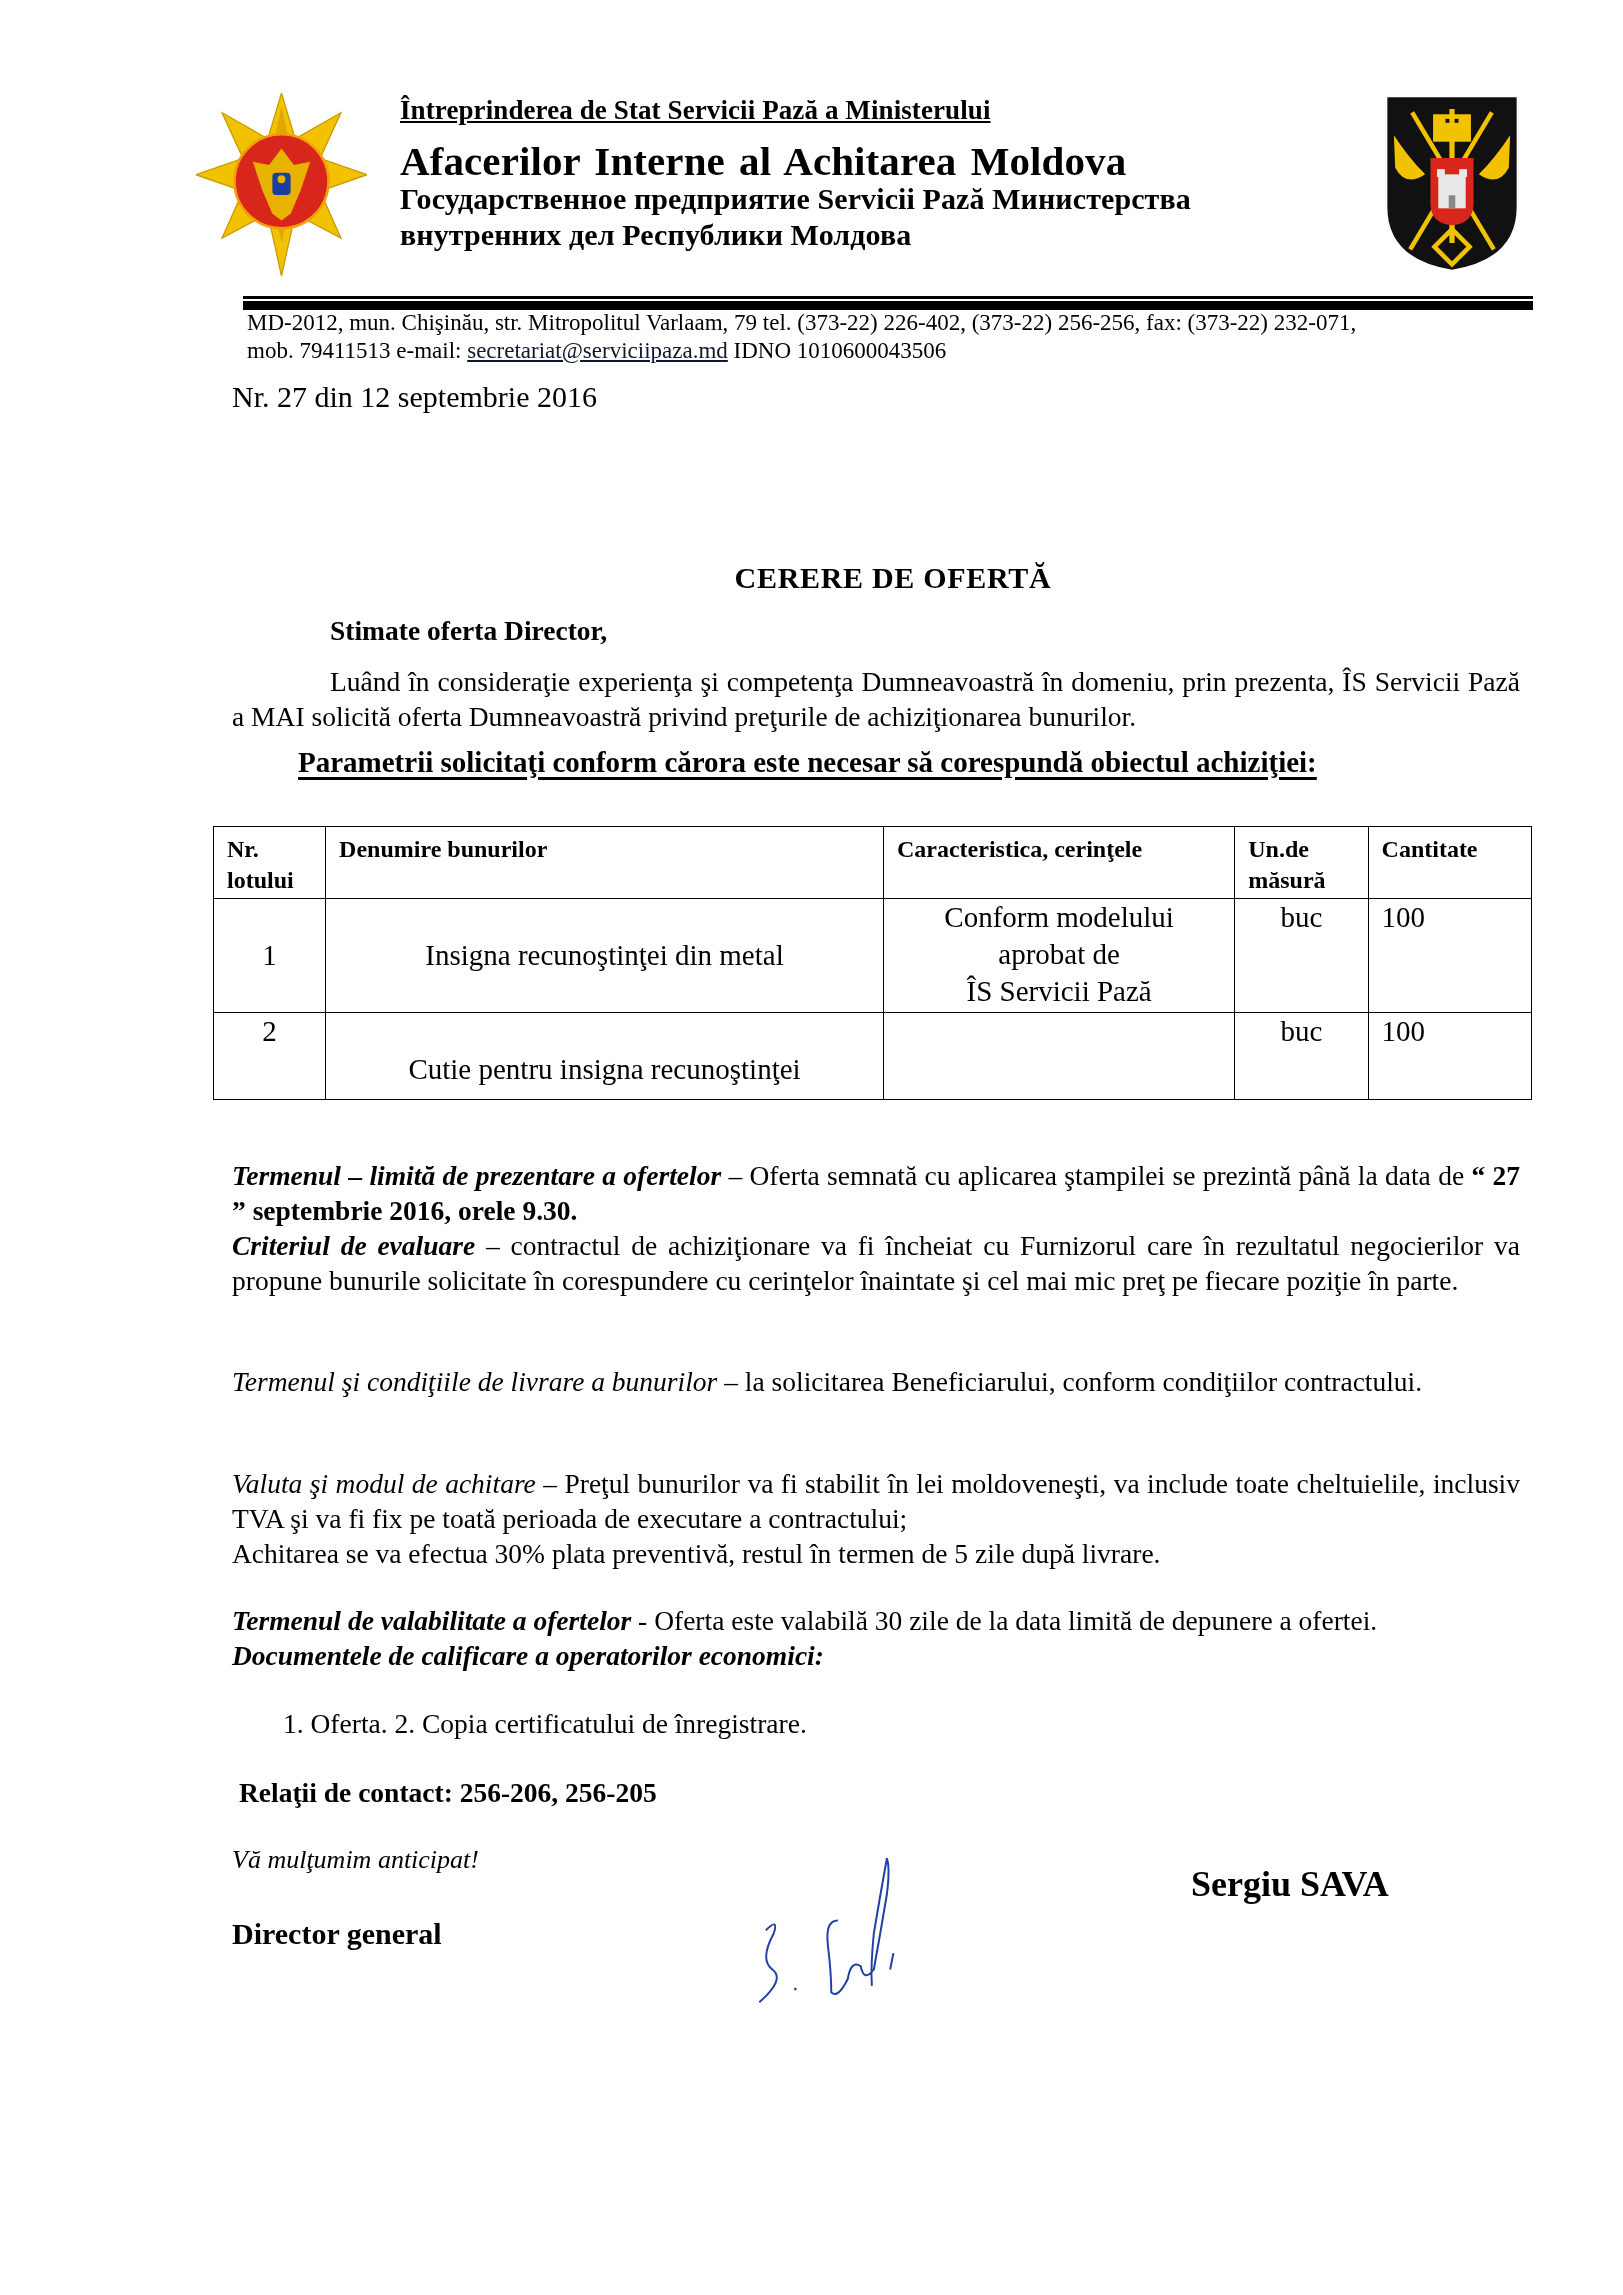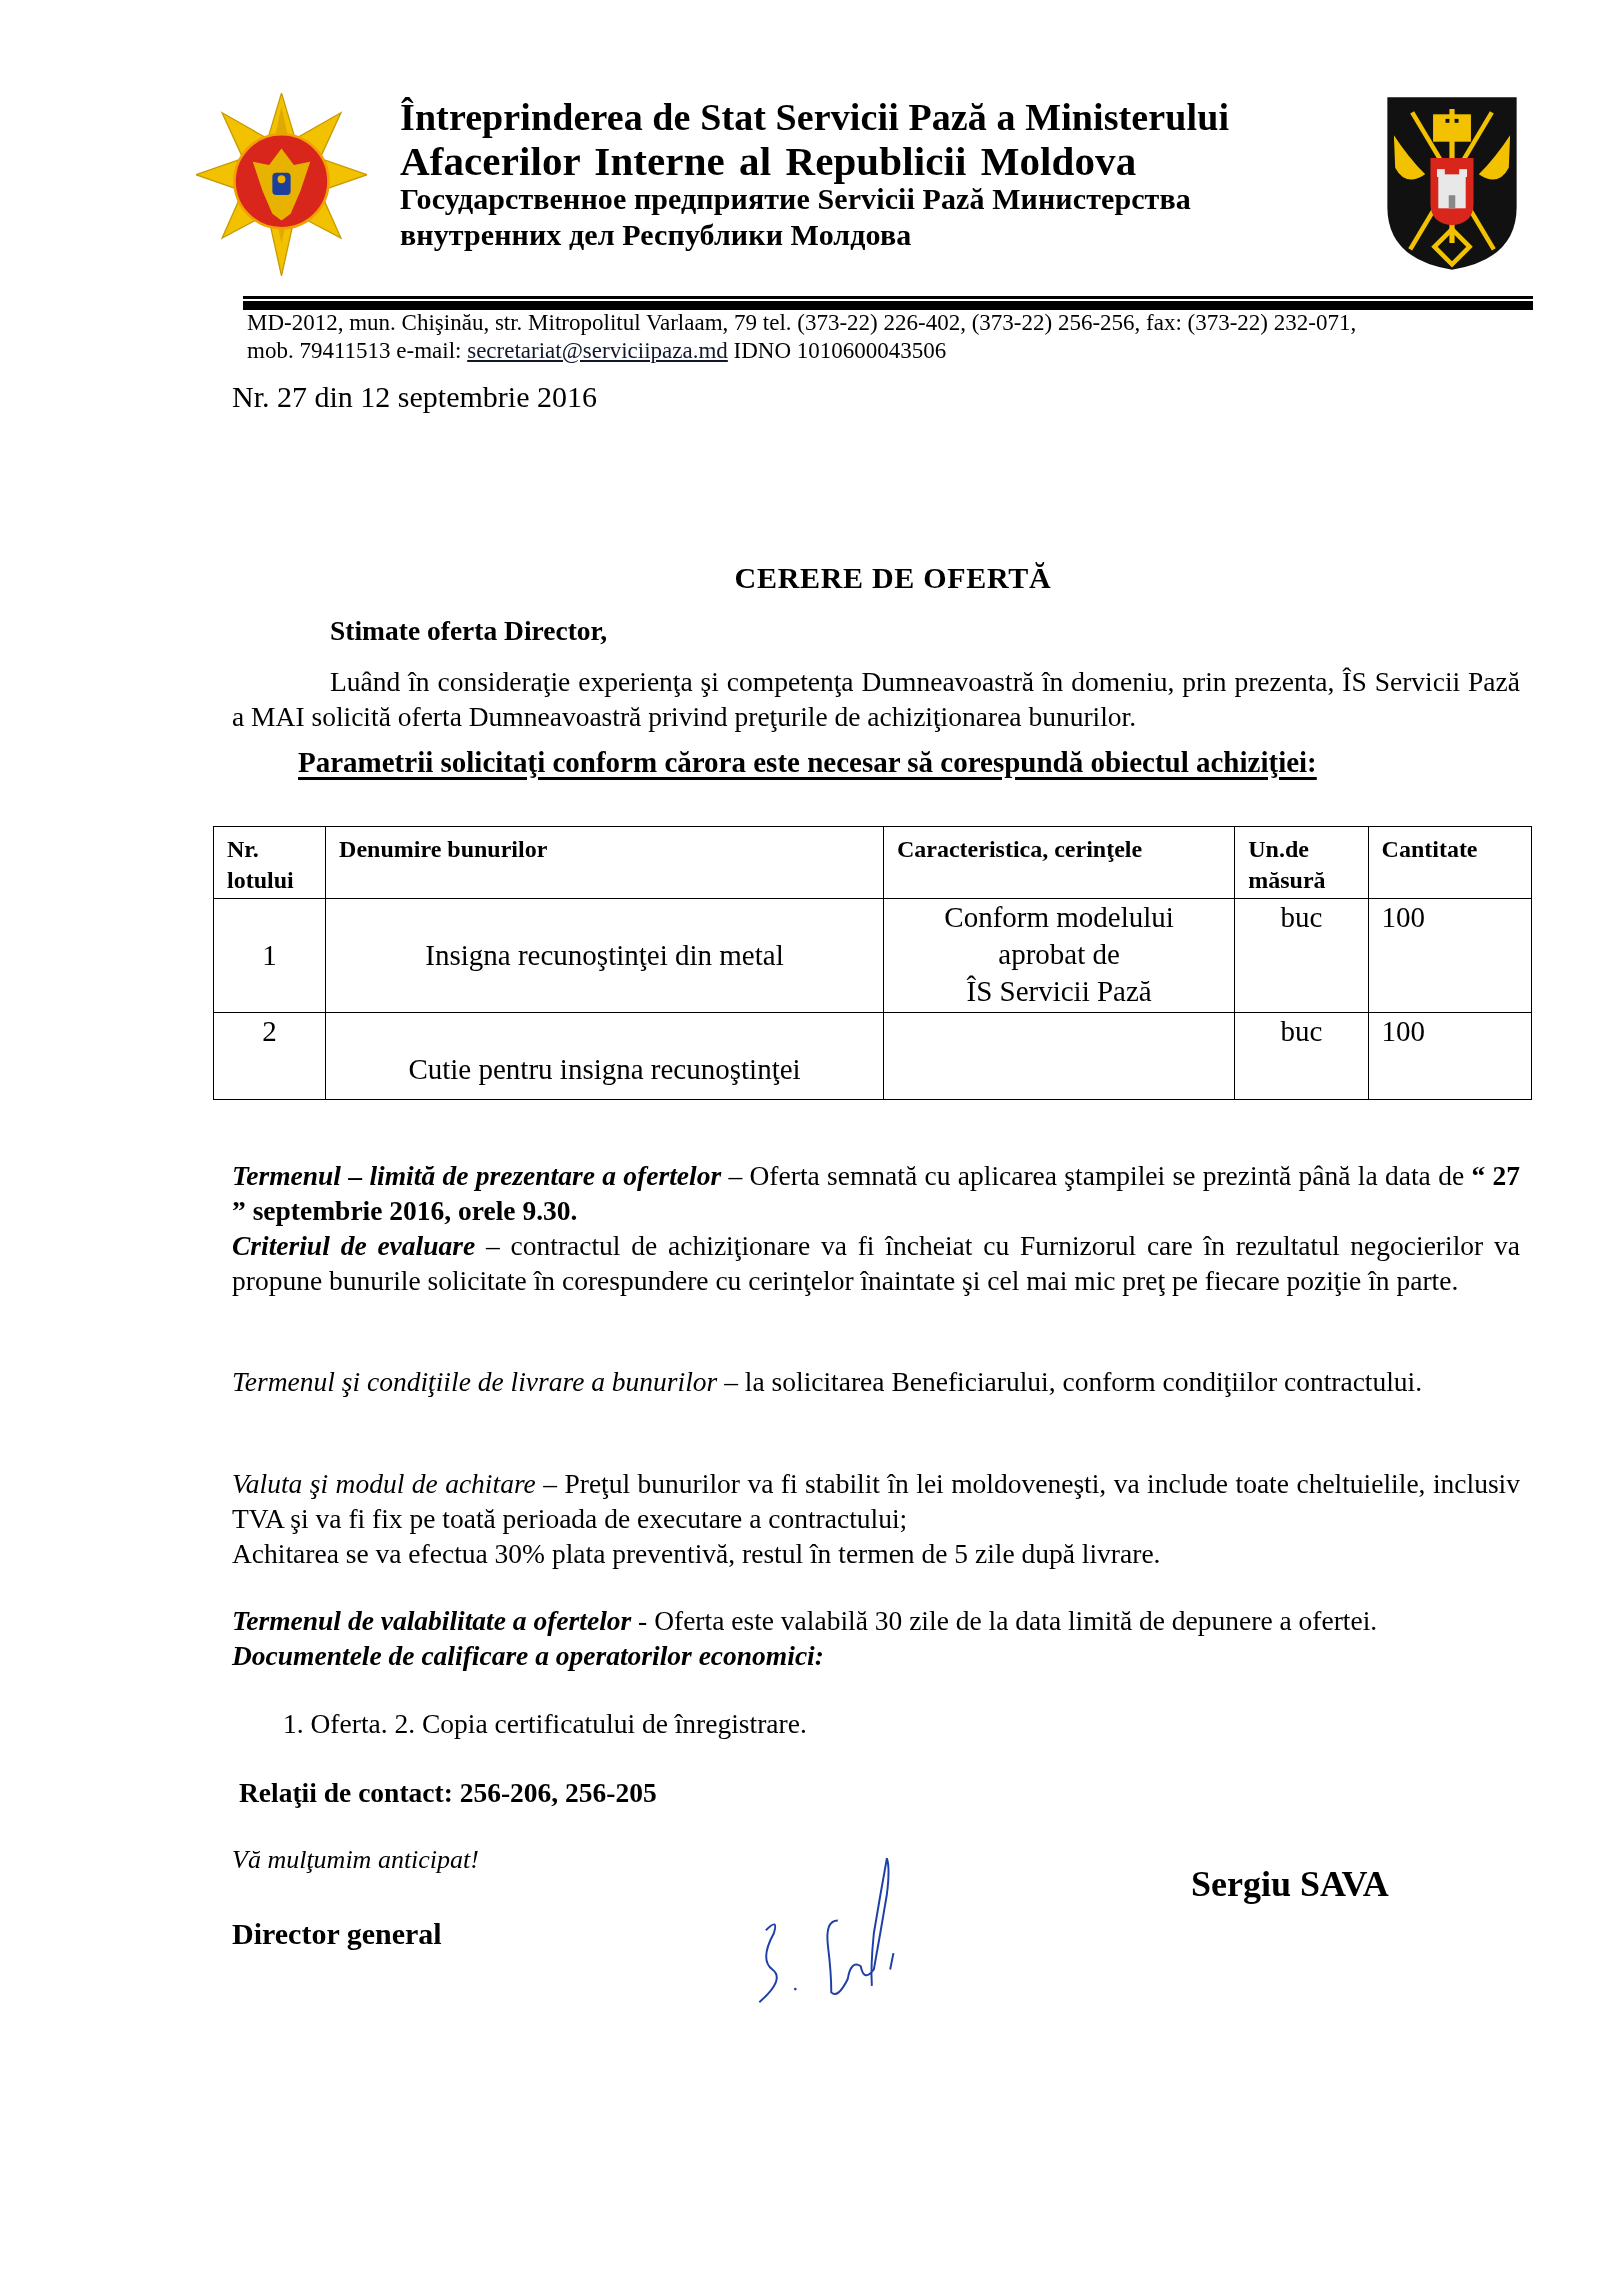--- a/index.html
+++ b/index.html
@@ -2,21 +2,21 @@
 <html style="font-size:10.5px"><head>
 <meta charset="utf-8">
 <style>
   html, body { margin: 0; padding: 0; background: #ffffff; }
   body { width: 1623px; height: 2295px; position: relative; overflow: hidden;
          font-family: "Liberation Serif", "DejaVu Serif", serif; color: #000; }
   .abs { position: absolute; white-space: nowrap; }
   .logo-left { left: 196px; top: 93px; width: 171px; height: 183px; }
   .logo-right { left: 1386px; top: 96px; width: 132px; height: 175px; }
   .hdr { left: 400px; font-weight: bold; letter-spacing: 0.1px; }
-  .h1 { top: 95px; font-size: 38px; }
+  .h1 { top: 95px; font-size: 27px; text-decoration: underline; }
   .h2 { top: 137px; font-size: 41px; word-spacing: 3.9px; }
   .h3 { top: 182px; font-size: 30px; }
   .h4 { top: 218px; font-size: 30px; }
   .rule-thin { left: 243px; top: 296px; width: 1290px; height: 3.3px; background: #000; }
   .rule-thick { left: 243px; top: 301px; width: 1290px; height: 9.2px; background: #000; }
   .addr { left: 247px; font-size: 23px; }
   .addr1 { top: 310px; }
   .addr2 { top: 338px; }
   .addr a { color: #0f172a; text-decoration: underline; }
   .docnr { left: 232px; top: 380px; font-size: 30px; }
@@ -55,21 +55,21 @@
     <polygon points="131,20 146,90 131,125 116,90" fill="#e0a800"></polygon>
     <polygon points="131,230 146,160 131,125 116,160" fill="#e0a800"></polygon>
     <circle cx="131" cy="135" r="72" fill="#d9261c" stroke="#f2a000" stroke-width="4"></circle>
     <path d="M131 85 L150 110 L175 105 L160 150 L145 185 L131 195 L117 185 L102 150 L87 105 L112 110 Z" fill="#e8b300"></path>
     <rect x="117" y="122" width="28" height="34" rx="6" fill="#1c3f9e"></rect>
     <circle cx="131" cy="132" r="6" fill="#e8b300"></circle>
   </svg>
 </div>
 
 <div class="abs hdr h1">Întreprinderea de Stat Servicii Pază a Ministerului</div>
-<div class="abs hdr h2">Afacerilor  Interne  al Republicii  Moldova</div>
+<div class="abs hdr h2">Afacerilor  Interne  al Achitarea  Moldova</div>
 <div class="abs hdr h3">Государственное предприятие Servicii Pază Министерства</div>
 <div class="abs hdr h4">внутренних дел Республики Молдова</div>
 
 <div class="abs logo-right">
   <svg width="132" height="175" viewBox="0 0 202 268">
     <path d="M2 2 H200 V170 Q200 250 101 266 Q2 250 2 170 Z" fill="#111111"></path>
     <line x1="40" y1="25" x2="165" y2="235" stroke="#f2c200" stroke-width="7"></line>
     <line x1="162" y1="25" x2="37" y2="235" stroke="#f2c200" stroke-width="7"></line>
     <path d="M12 60 Q35 95 60 120 Q30 140 14 110 Z" fill="#f2c200"></path>
     <path d="M190 60 Q167 95 142 120 Q172 140 188 110 Z" fill="#f2c200"></path>

